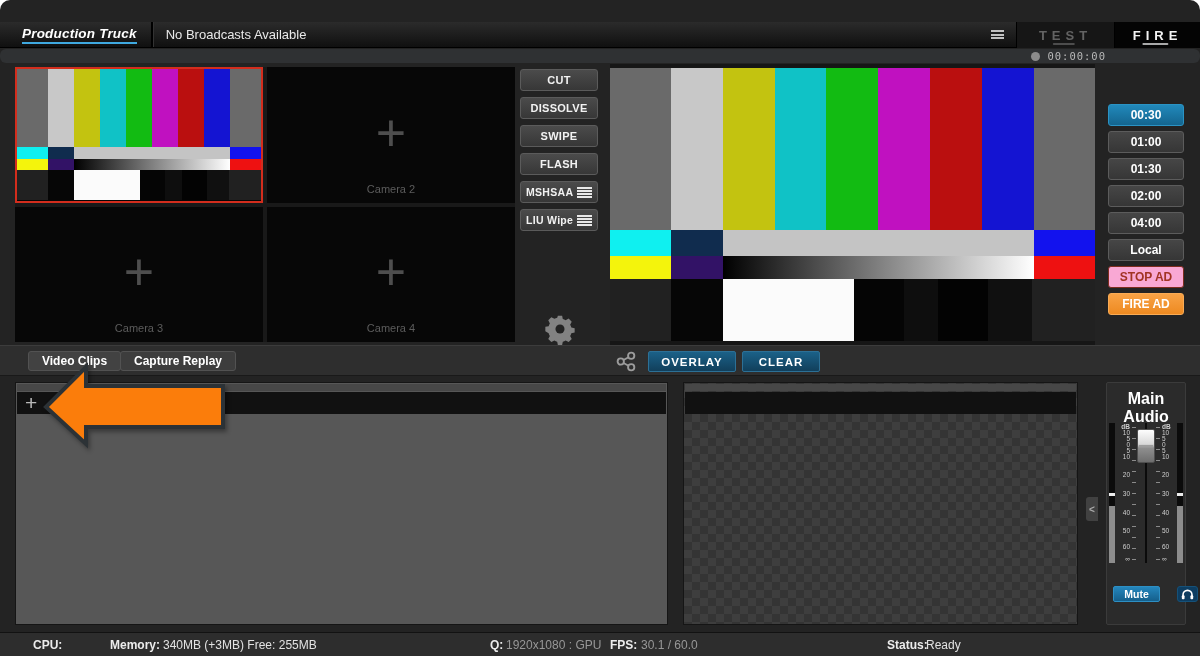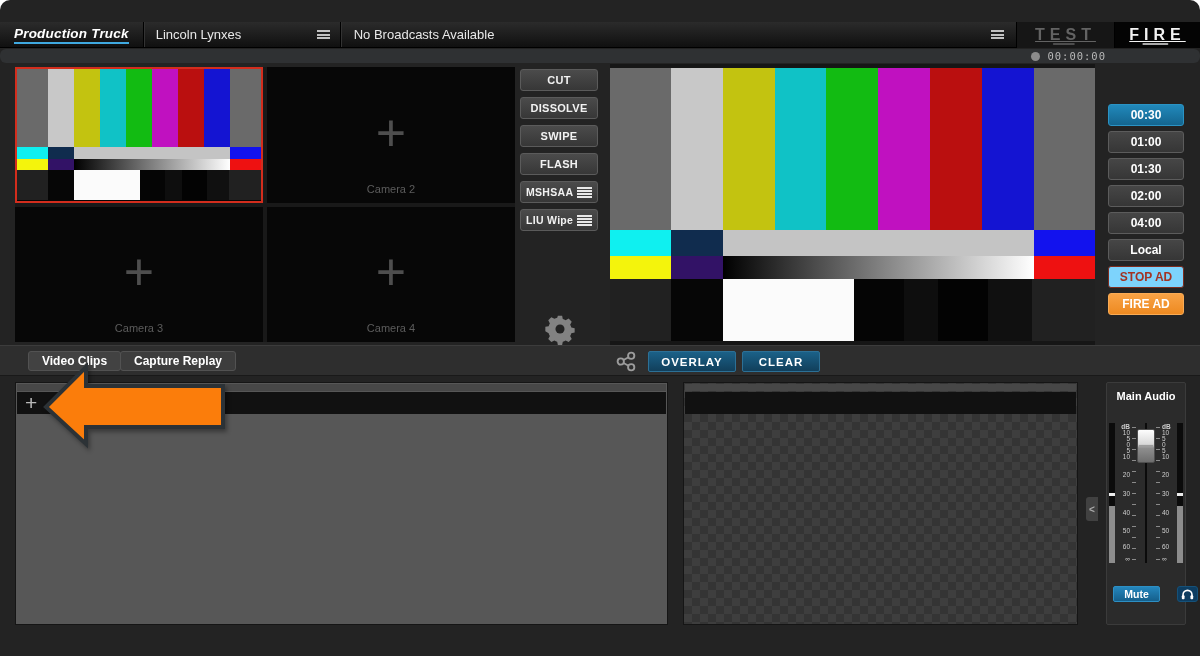--- a/index.html
+++ b/index.html
@@ -14,33 +14,33 @@
   .titlebar .title { font-size:12px; font-weight:bold; color:#3a3a3a; }
   .traffic { position:absolute; left:10px; top:5px; display:flex; gap:8px; }
   .light { width:12px; height:12px; border-radius:50%; }
   .light.red { background:#ff5f57; border:1px solid #e14942; }
   .light.yellow { background:#febc2e; border:1px solid #e0a523; }
   .light.green { background:#28c840; border:1px solid #1eae33; }
 
   
   .nav { position:absolute; left:0; top:22px; width:1200px; height:26px;
     background:linear-gradient(#2b2b2b,#101010); border-bottom:1px solid #000;
-    display:flex; align-items:stretch; }
+    display:flex; align-items:stretch;padding-left:8px; }
   .nav-sep { width:1px; background:#000; box-shadow:1px 0 0 #333; }
   .brand-wrap { display:flex; align-items:center; padding:0 14px; }
   .brand { color:#fff; font-style:italic; font-weight:bold; font-size:13.5px;
     border-bottom:2px solid #3fa9e0; padding-bottom:1px; letter-spacing:.2px; }
   .team-wrap { width:196px; display:flex; align-items:center; justify-content:space-between; padding:0 10px 0 12px; }
   .nav-label { color:#e8e8e8; font-size:13px; }
   .bcast-wrap { flex:1; display:flex; align-items:center; padding-left:13px; }
   .menu-lines { width:13px; height:9px; display:flex; flex-direction:column; justify-content:space-between; }
   .menu-lines i { display:block; height:2px; background:#c2c2c2; }
   .nav-right { display:flex; align-items:center; padding-right:12px; }
   .mode-btn { height:26px; display:flex; align-items:center; justify-content:center;
-    position:relative; font-weight:bold; letter-spacing:5px; font-size:16px;text-decoration:underline; }
+    position:relative; font-weight:bold; letter-spacing:5px; font-size:13px; }
   .mode-btn.test { width:98px; background:#161616; color:#636363; border-left:1px solid #000; }
   .mode-btn.live { width:86px; background:#040404; color:#f4f4f4; border-left:1px solid #000; }
   .mode-btn.test::after, .mode-btn.live::after { content:""; position:absolute; bottom:3px; left:50%;
     transform:translateX(-60%); height:2px; border-radius:2px; }
   .mode-btn.test::after { width:22px; background:#4d4d4d; }
   .mode-btn.live::after { width:26px; background:#a9a9a9; }
 
   
   .timerbar { position:absolute; left:0; top:49px; width:1200px; height:14px; background:#2f3133;
     display:flex; align-items:center; justify-content:flex-end; padding-right:94px; gap:7px;border-radius:6px; }
@@ -103,21 +103,21 @@
   
   .monitor { position:absolute; left:610px; top:64px; width:485px; height:281px;
     background:#161616; padding:4px 0 3px 0; }
 
   
   .ad-col { position:absolute; left:1108px; top:104px; width:76px; }
   .ad-btn { width:76px; height:22px; margin-bottom:5px; border-radius:3px; color:#fff;
     font-weight:bold; font-size:12px; display:flex; align-items:center; justify-content:center;
     background:linear-gradient(#464646,#363636); border:1px solid #5c5c5c; font-family:"Liberation Sans", sans-serif; }
   .ad-btn.selected { background:linear-gradient(#2189bb,#14658f); border:1px solid #2a93c4; }
-  .ad-btn.stop { background:#7dd3fc; border:1px solid #7e2c1e; color:#a23424; }
+  .ad-btn.stop { background:#f9a8d4; border:1px solid #7e2c1e; color:#a23424; }
   .ad-btn.fire { background:linear-gradient(#f8a245,#ee8a21); border:1px solid #f9ab55; color:#fff; }
 
   
   .toolbar { position:absolute; left:0; top:345px; width:1200px; height:31px; background:#2e2e2e;
     border-top:1px solid #3c3c3c; border-bottom:1px solid #191919; }
   .tab-btn { position:absolute; top:5px; height:20px; padding:0 13px; background:#3d3d3d;
     border:1px solid #525252; border-radius:3px; color:#fff; font-weight:bold; font-size:12px;
     display:flex; align-items:center; font-family:"Liberation Sans", sans-serif; }
   .tab-videoclips { left:28px; background:#424242; }
   .tab-capture { left:120px; }
@@ -135,21 +135,21 @@
     background-color:#343434;
     background-image:repeating-conic-gradient(#3e3e3e 0% 25%, transparent 0% 50%);
     background-size:16px 16px; background-position:0 31px; }
   .panel-strip { position:absolute; left:1px; top:1px; right:1px; height:7px; background:#474747; }
   .panel-head { position:absolute; left:1px; top:9px; right:1px; height:22px; background:#111; display:flex; align-items:center; }
   .panel-plus { color:#b8b8b8; font-size:21px; font-weight:300; padding-left:8px; line-height:20px; }
 
   
   .audio-panel { position:absolute; left:1106px; top:382px; width:80px; height:243px;
     background:#2b2b2b; border:1px solid #3b3b3b; border-radius:2px; }
-  .audio-title { position:absolute; top:7px; width:100%; text-align:center; color:#fff; font-weight:bold; font-size:11px; }
+  .audio-title { position:absolute; top:7px; width:100%; text-align:center; color:#fff; font-weight:bold; font-size:16px; }
   .meters { position:absolute; left:50%; transform:translateX(-50%); top:40px; height:140px; display:flex; gap:2px; }
   .vu-bar { width:6px; height:140px;
     background:linear-gradient(180deg,#0b0b0b 0 50%,#ececec 50% 52.5%,#0b0b0b 52.5% 59%,#8d8d8d 59% 100%); }
   .db-scale { position:relative; width:13px; height:140px; font-size:6.5px; color:#cfcfcf; }
   .db-scale span { position:absolute; width:100%; line-height:7px; }
   .db-scale.left span { text-align:right; }
   .db-scale.right span { text-align:left; }
   .db-scale span:nth-child(1){top:0;font-weight:bold;}
   .db-scale span:nth-child(2){top:6px;} .db-scale span:nth-child(3){top:12px;}
   .db-scale span:nth-child(4){top:18px;} .db-scale span:nth-child(5){top:24px;}
@@ -193,28 +193,20 @@
 <body>
 
 <div class="window">
 
 
   <div class="nav">
     <div class="brand-wrap">
       <span class="brand">Production Truck</span>
     </div>
     <div class="nav-sep"></div>
-    <div class="team-wrap">
-      <span class="nav-label">Lincoln Lynxes</span>
-      <span class="menu-lines">
-          <i></i>
-          <i></i>
-          <i></i>
-        </span>
-    </div>
     <div class="nav-sep"></div>
     <div class="bcast-wrap">
       <span class="nav-label">No Broadcasts Available</span>
     </div>
     <div class="nav-right">
       <span class="menu-lines">
           <i></i>
           <i></i>
           <i></i>
         </span>
@@ -436,18 +428,29 @@
           <path d="M2.5 13 V8 a5.5 5.5 0 0 1 11 0 v5" fill="none" stroke="#fff" stroke-width="2"></path>
           <rect x="1" y="8.5" width="3.4" height="5" rx="1.2" fill="#fff"></rect>
           <rect x="11.6" y="8.5" width="3.4" height="5" rx="1.2" fill="#fff"></rect>
         </svg>
       </div>
     </div>
   </div>
 
   <div class="collapse-btn">&lt;</div>
 
+  <div class="statusbar">
+    <span class="sb-label sb-cpu">CPU:</span>
+    <span class="sb-label sb-mem-l">Memory:</span>
+    <span class="sb-value sb-mem-v">340MB (+3MB) Free: 255MB</span>
+    <span class="sb-label sb-q-l">Q:</span>
+    <span class="sb-dim sb-q-v">1920x1080 : GPU</span>
+    <span class="sb-label sb-fps-l">FPS:</span>
+    <span class="sb-dim sb-fps-v">30.1 / 60.0</span>
+    <span class="sb-label sb-st-l">Status:</span>
+    <span class="sb-value sb-st-v">Ready</span>
+  </div>
 
   <svg class="anno" viewBox="0 0 1200 656">
     <polygon points="46,407 86,367 86,386 223,386 223,427 86,427 86,444" fill="#fb7d0b" stroke="#2c3236" stroke-width="4" stroke-linejoin="miter" style="filter:drop-shadow(2px 3px 2px rgba(0,0,0,0.35));"></polygon>
   </svg>
 
 </div>
 
 </body></html>

